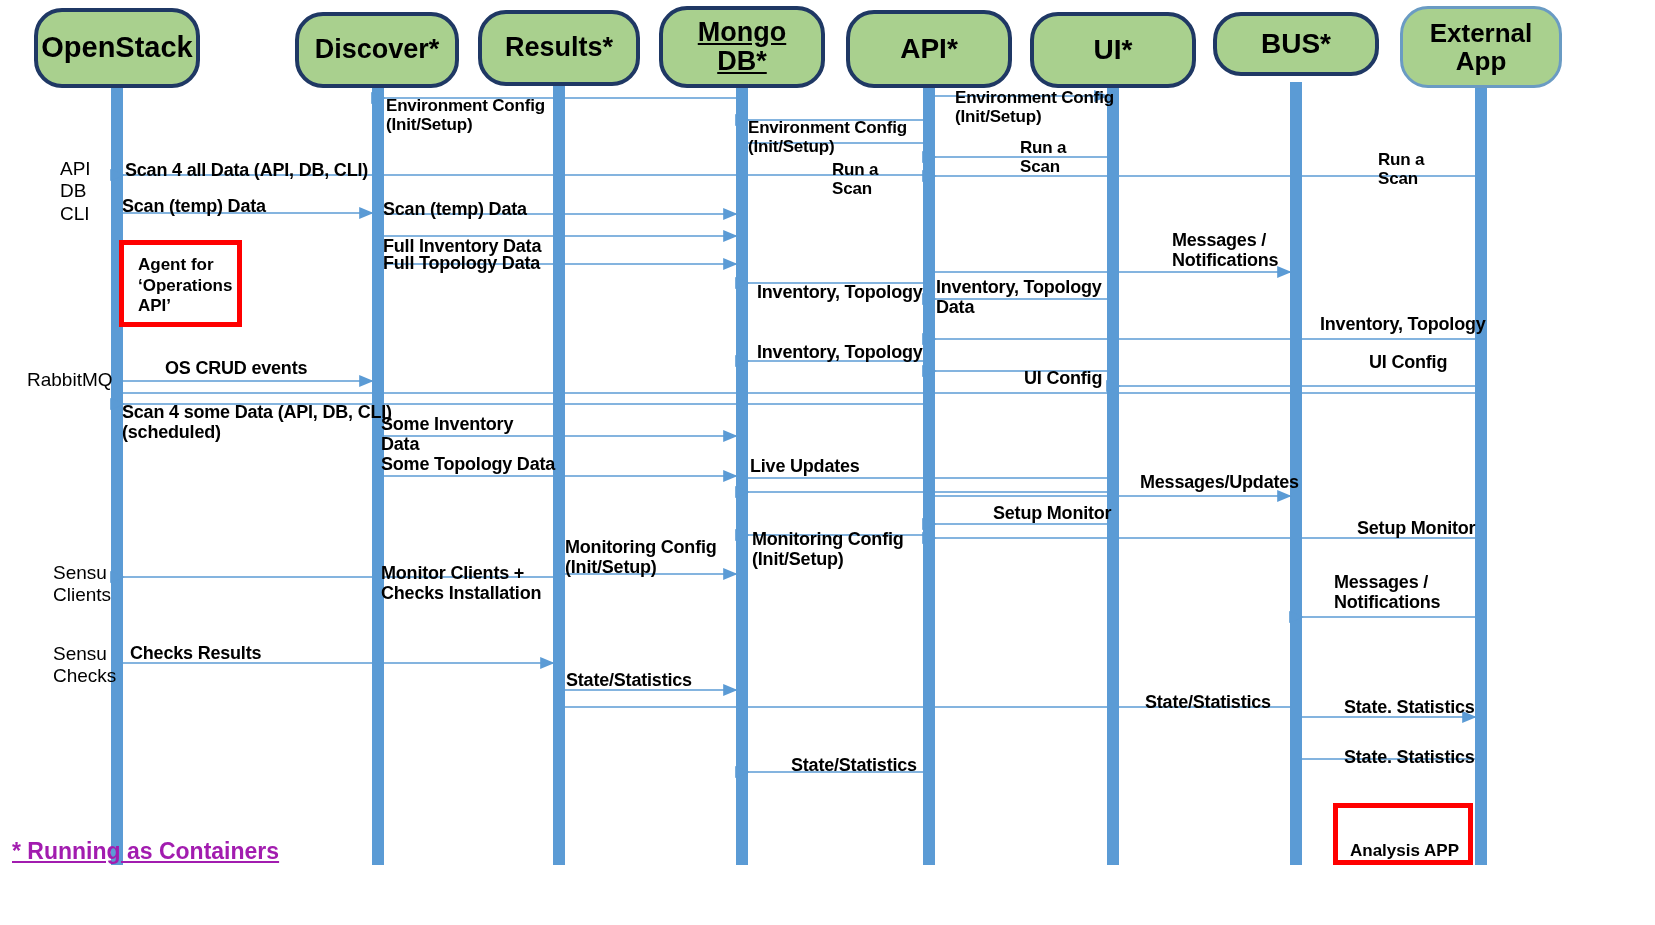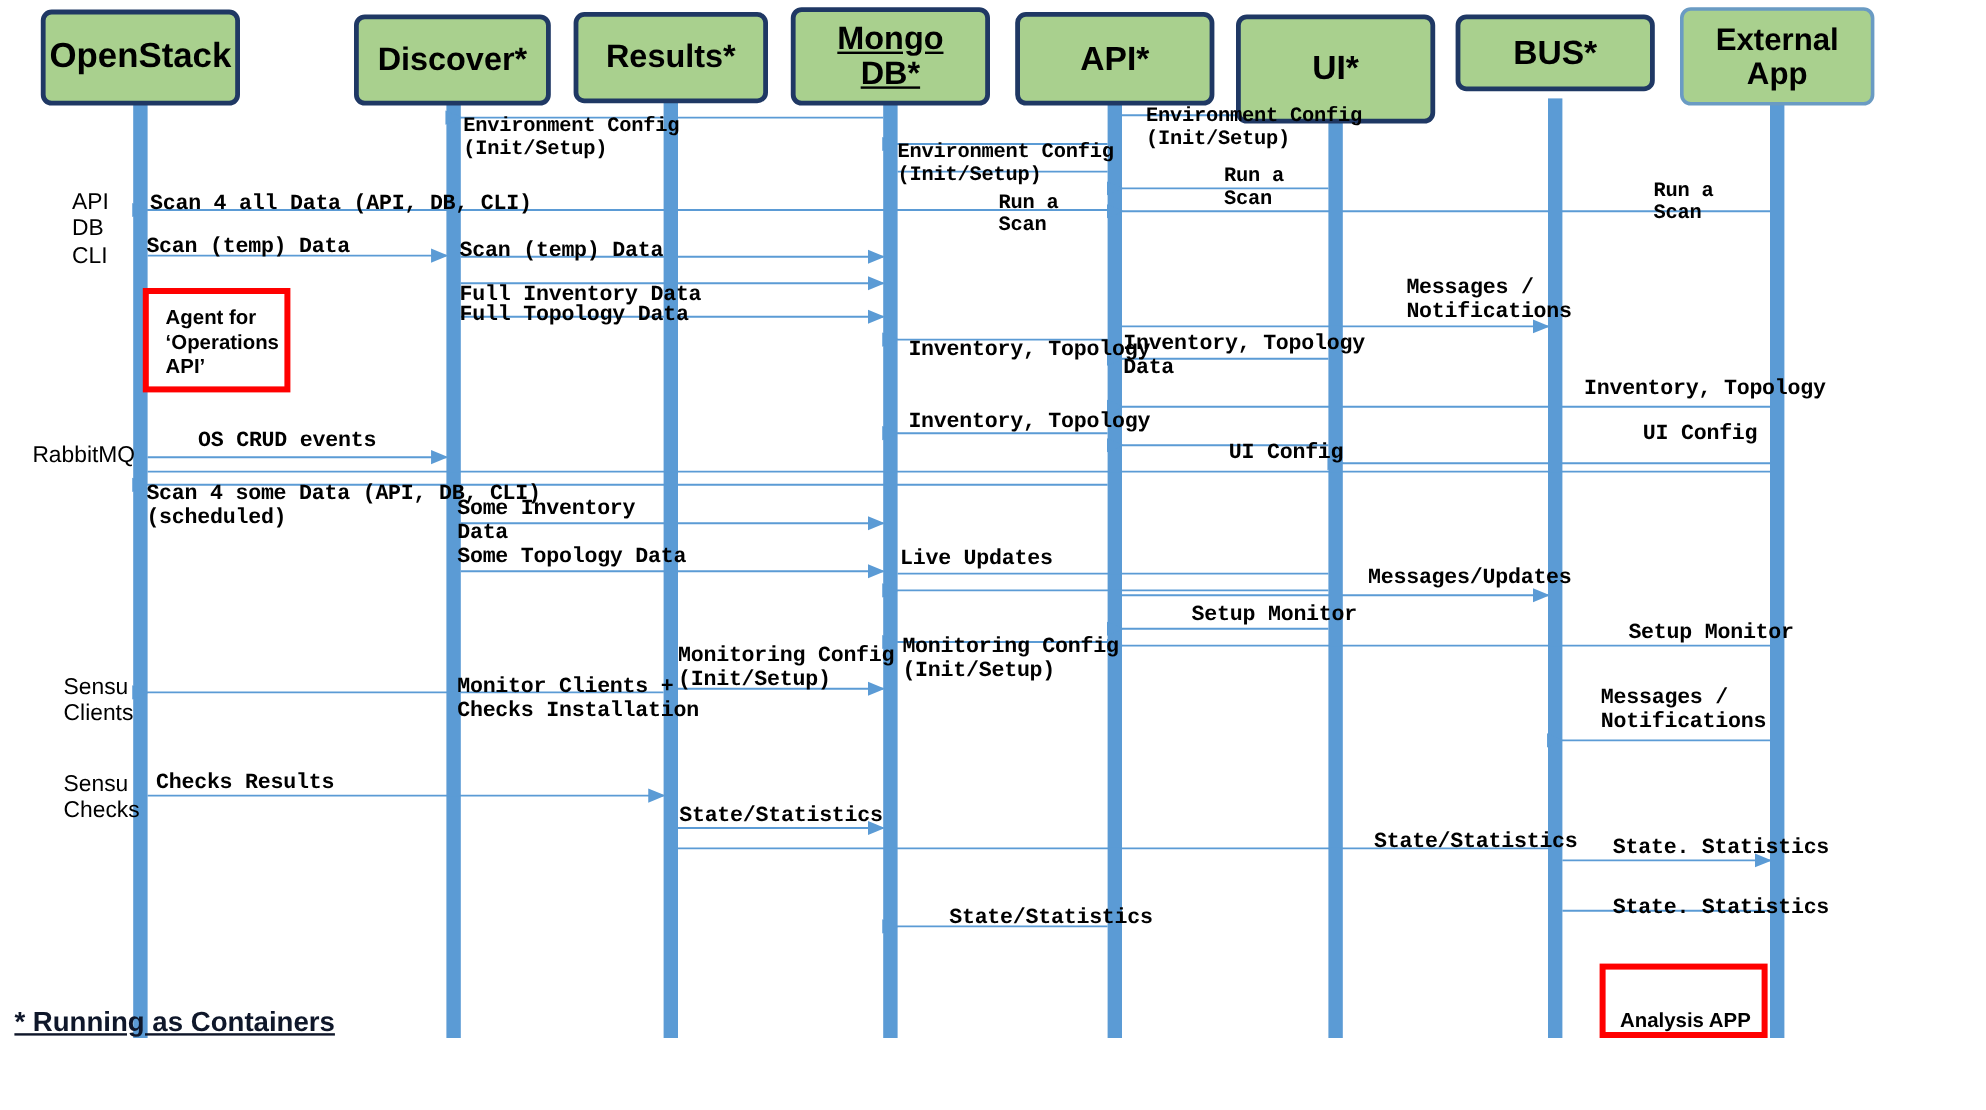--- a/index.html
+++ b/index.html
@@ -7,41 +7,40 @@
     font-family:"Liberation Sans", sans-serif;
     width:1655px;height:925px;overflow:hidden;position:relative;
   }
   #canvas{position:absolute;left:0;top:0;width:1655px;height:925px;}
   svg#diagram{position:absolute;left:0;top:0;width:1655px;height:925px;}
 
   .actor-box{
     position:absolute;
     background:#A9D08E;
     border:4px solid #1F3864;
-    border-radius:9px;
+    border-radius:28px;
     display:flex;align-items:center;justify-content:center;
     text-align:center;
     font-weight:bold;
     color:#000000;
     line-height:1.08;
     box-sizing:border-box;
   }
   .actor-box.thin{
     border:3px solid #6A9BC3;
   }
   .actor-label{pointer-events:none;}
 
   .msg-label{
     position:absolute;
     font-weight:bold;
     color:#000000;
     white-space:pre-line;
     line-height:1.12;
     letter-spacing:-0.2px;
-    font-family:Liberation Mono, monospace;
   }
   .side-label{
     position:absolute;
     font-weight:normal;
     color:#000000;
     white-space:pre-line;
     line-height:1.18;
     text-align:left;
   }
   .redbox{
@@ -53,21 +52,21 @@
   .redbox .rb-text{
     position:absolute;
     font-weight:bold;
     color:#000000;
     white-space:pre-line;
     line-height:1.22;
   }
   .footer-note{
     position:absolute;
     font-weight:bold;
-    color:#0f172a;
+    color:#a21caf;
     text-decoration:underline;
     text-align:right;
   }
 </style>
 </head>
 <body>
 
 <div id="canvas">
   <svg id="diagram" viewBox="0 0 1655 925">
     <defs>
@@ -140,21 +139,21 @@
       <div class="actor-box" style="left: 478px; top: 10px; width: 162px; height: 76px; font-size: 27px;">
         <span class="actor-label" style="white-space: pre-line;">Results*</span>
       </div>
       <div class="actor-box" style="left: 659px; top: 6px; width: 166px; height: 82px; font-size: 27px;">
         <span class="actor-label" style="white-space: pre-line; text-decoration: underline;">Mongo
 DB*</span>
       </div>
       <div class="actor-box" style="left: 846px; top: 10px; width: 166px; height: 78px; font-size: 28px;">
         <span class="actor-label" style="white-space: pre-line;">API*</span>
       </div>
-      <div class="actor-box" style="left: 1030px; top: 12px; width: 166px; height: 91px; font-size: 28px;">
+      <div class="actor-box" style="left: 1030px; top: 12px; width: 166px; height: 76px; font-size: 28px;">
         <span class="actor-label" style="white-space: pre-line;">UI*</span>
       </div>
       <div class="actor-box" style="left: 1213px; top: 12px; width: 166px; height: 64px; font-size: 28px;">
         <span class="actor-label" style="white-space: pre-line;">BUS*</span>
       </div>
       <div class="actor-box thin" style="left: 1400px; top: 6px; width: 162px; height: 82px; font-size: 26px;">
         <span class="actor-label" style="white-space: pre-line;">External
 App</span>
       </div>
     </div>

